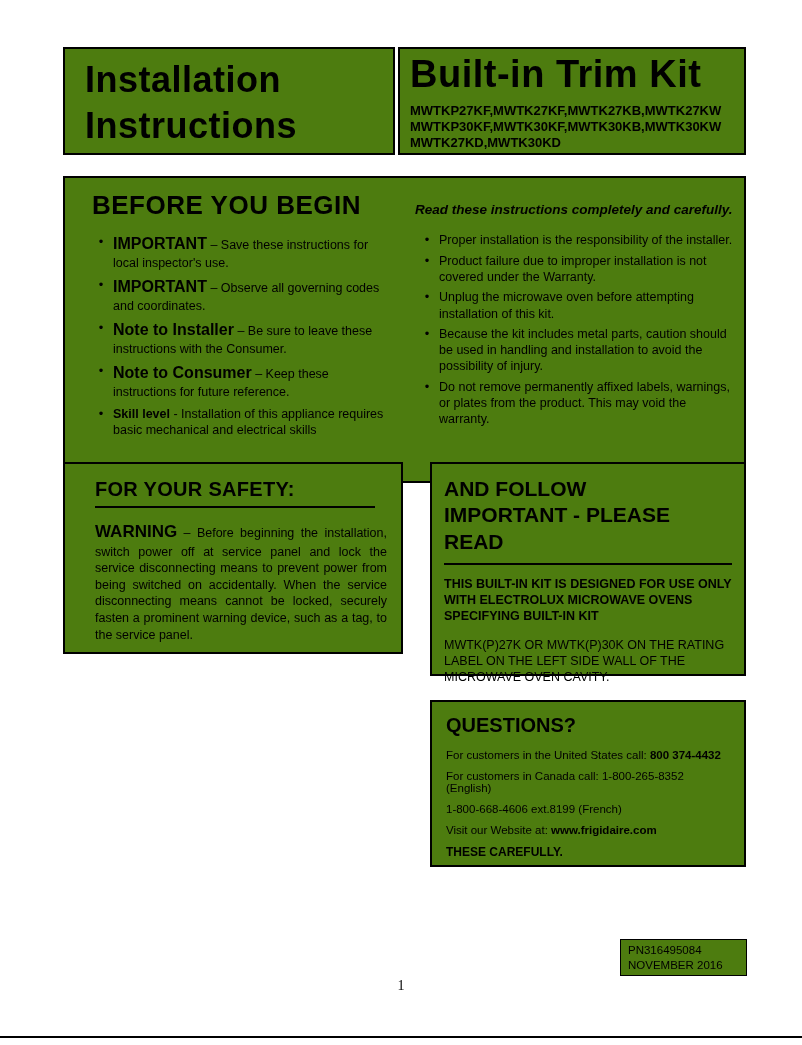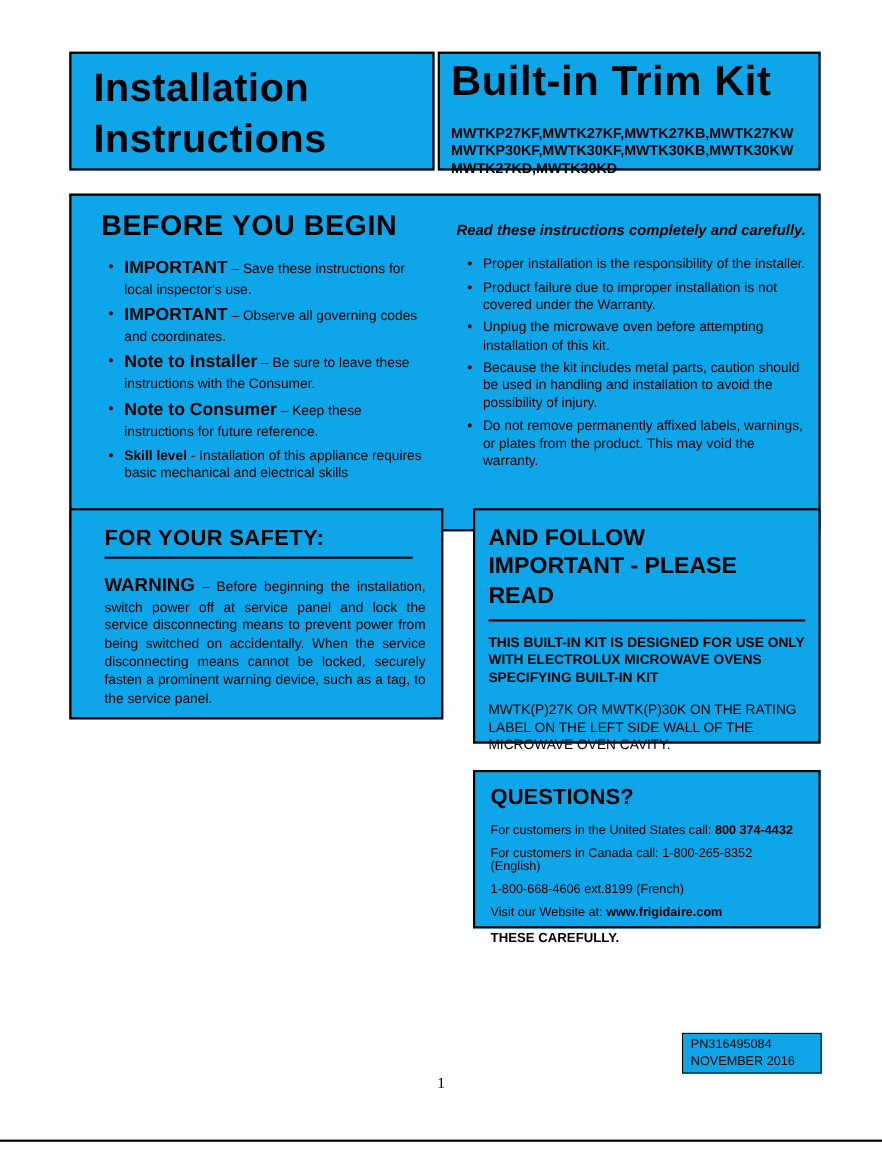--- a/index.html
+++ b/index.html
@@ -8,30 +8,30 @@
     width: 802px;
     height: 1045px;
     background: #ffffff;
     color: #000000;
     font-family: "Liberation Sans", sans-serif;
     overflow: hidden;
   }
   .box {
     position: absolute;
     border: 2px solid #000000;
-    background: #0ea5e9;
+    background: #4d7c0f;
     box-sizing: border-box;
   }
 
   
   .hdr-left  { left: 63px;  top: 47px; width: 332px; height: 108px; padding: 8px 0 0 20px; }
   .hdr-right { left: 398px; top: 47px; width: 348px; height: 108px; padding: 4px 0 0 10px; }
   .doc-title { font-size: 36px; font-weight: bold; line-height: 46px; letter-spacing: 0.5px; }
   .kit-title { font-size: 38px; font-weight: bold; line-height: 43px; letter-spacing: 0.5px; }
-  .models    { margin-top: 17px; font-size: 13px; font-weight: bold; line-height: 16px; }
+  .models    { margin-top: 7px; font-size: 13px; font-weight: bold; line-height: 16px; }
 
   
   .before { left: 63px; top: 176px; width: 683px; height: 307px; }
   .before-title { position: absolute; left: 27px; top: 12px; font-size: 26px; font-weight: bold; letter-spacing: 0.5px; }
   .before-subtitle { position: absolute; left: 350px; top: 24px; width: 330px; font-size: 13.5px; font-weight: bold; font-style: italic; }
   .before-left  { position: absolute; left: 24px;  top: 56px; width: 304px; }
   .before-right { position: absolute; left: 350px; top: 54px; width: 320px; }
   .bullet { display: flex; margin-bottom: 6px; }
   .before-right .bullet { margin-bottom: 4px; }
   .dot { flex: none; width: 24px; text-align: center; font-size: 13px; line-height: 1.3; }
@@ -45,21 +45,21 @@
   .safety-body { margin-top: 13px; font-size: 12.5px; line-height: 1.33; text-align: justify; }
   .warning-lead { font-size: 17px; font-weight: bold; }
 
   
   .important { left: 430px; top: 462px; width: 316px; height: 214px; padding: 12px 12px 0 12px; }
   .imp-title { font-size: 21px; font-weight: bold; line-height: 1.25; border-bottom: 2px solid #000; padding-bottom: 8px; }
   .imp-bold { margin-top: 11px; font-weight: bold; font-size: 12.5px; line-height: 1.3; }
   .imp-body { margin-top: 12px; font-size: 12.5px; line-height: 1.3; }
 
   
-  .questions { left: 430px; top: 700px; width: 316px; height: 144px; padding: 12px 14px 0 14px; }
+  .questions { left: 430px; top: 700px; width: 316px; height: 167px; padding: 12px 14px 0 14px; }
   .q-title { font-size: 20px; font-weight: bold; margin-bottom: 12px; }
   .q-line { font-size: 11.5px; margin-bottom: 9px; }
   .q-line b { font-weight: bold; }
   .q-emph { font-size: 12px; font-weight: bold; margin-bottom: 9px; }
 
   
   .pnbox { left: 620px; top: 939px; width: 127px; height: 37px; border: 1px solid #000; padding: 3px 7px; font-size: 11.5px; line-height: 15px; }
   .pageno { position: absolute; left: 0; top: 978px; width: 100%; text-align: center; font-family: "Liberation Serif", serif; font-size: 14px; }
   .bottom-rule { position: absolute; left: 0; top: 1036px; width: 802px; height: 2px; background: #000; }
 </style>

